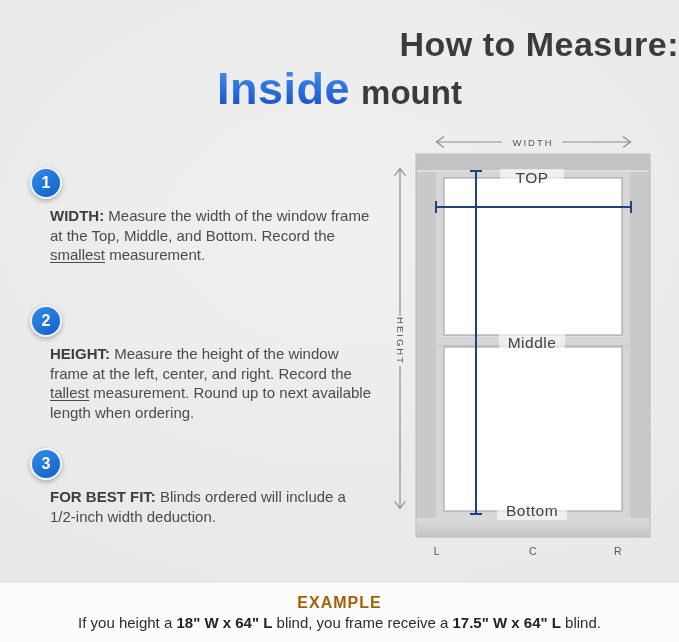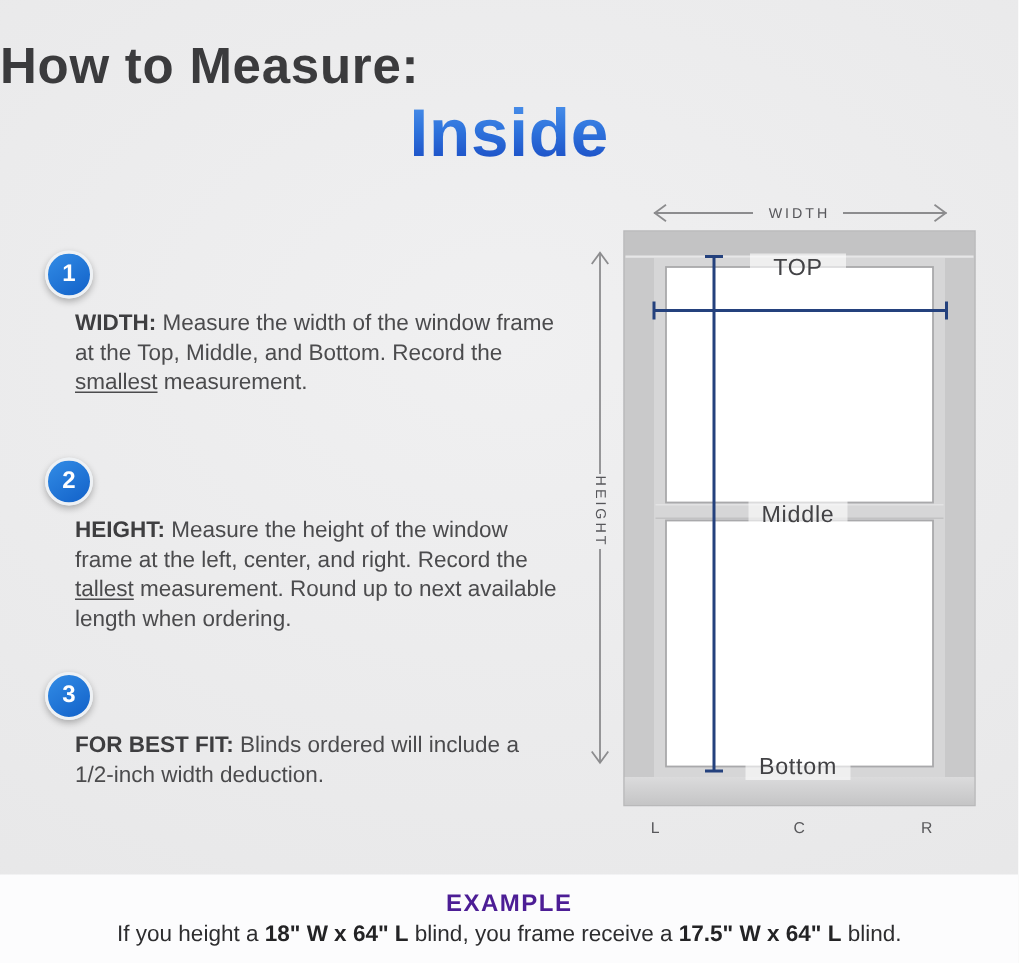--- a/index.html
+++ b/index.html
@@ -5,21 +5,21 @@
   * { margin:0; padding:0; box-sizing:border-box; }
   html,body { width:679px; height:642px; }
   body { font-family:"Liberation Sans","DejaVu Sans",sans-serif; }
 
   .page {
     position:relative; width:679px; height:642px; overflow:hidden;
     background:radial-gradient(ellipse 120% 90% at 50% 35%, #f0f0f1 0%, #eaeaeb 55%, #e5e5e6 100%);
   }
 
   
-  .title-wrap { position:absolute; top:26px; left:0; width:679px; text-align:left; }
+  .title-wrap { position:absolute; top:26px; left:0; width:679px; text-align:right; }
   .title-line1 {
     font-size:34px; font-weight:700; color:#3b3b3d; letter-spacing:0.5px; line-height:1.1;
   }
   .title-line2 { margin-top:3px; display:flex; justify-content:center; align-items:baseline; gap:11px; }
   .title-highlight {
     font-size:45px; font-weight:800; letter-spacing:0.5px; color:#1f57ca; line-height:1;
   }
   @supports ((-webkit-background-clip:text) or (background-clip:text)) {
     .title-highlight {
       background:linear-gradient(180deg,#4a90ea 5%,#2f74dd 45%,#1b4ec5 95%);
@@ -54,34 +54,35 @@
   .dim-text { font-size:9.5px; letter-spacing:2px; fill:#56565a; font-weight:400; }
   .pos-text { font-size:15.5px; fill:#424245; font-weight:500; letter-spacing:0.5px; }
   .marker-text { font-size:10.5px; fill:#58585b; letter-spacing:0.5px; }
 
   
   .example-band {
     position:absolute; left:0; bottom:0; width:679px; height:59px;
     background:#fcfcfd; text-align:center;
   }
   .example-heading {
-    margin-top:11px; font-size:16px; font-weight:700; letter-spacing:1px; color:#4c1d95;
+    margin-top:11px; font-size:16px; font-weight:700; letter-spacing:1px; color:#a16207;
   }
   .example-text { margin-top:2px; font-size:15px; color:#2d2d2f; }
   .example-text b { font-weight:700; color:#232325; }
 </style>
 </head>
 <body>
 
 <div class="page">
 
   <div class="title-wrap">
     <div class="title-line1">How to Measure:</div>
     <div class="title-line2">
       <span class="title-highlight">Inside</span>
+      <span class="title-rest">mount</span>
     </div>
   </div>
 
   <div class="steps">
 
     <div class="step step-1">
       <div class="badge">
         <span>1</span>
       </div>
       <p><b>WIDTH:</b><span> Measure the width of the window frame at the Top, Middle, and Bottom. Record the </span><span class="u">smallest</span><span> measurement.</span></p>

